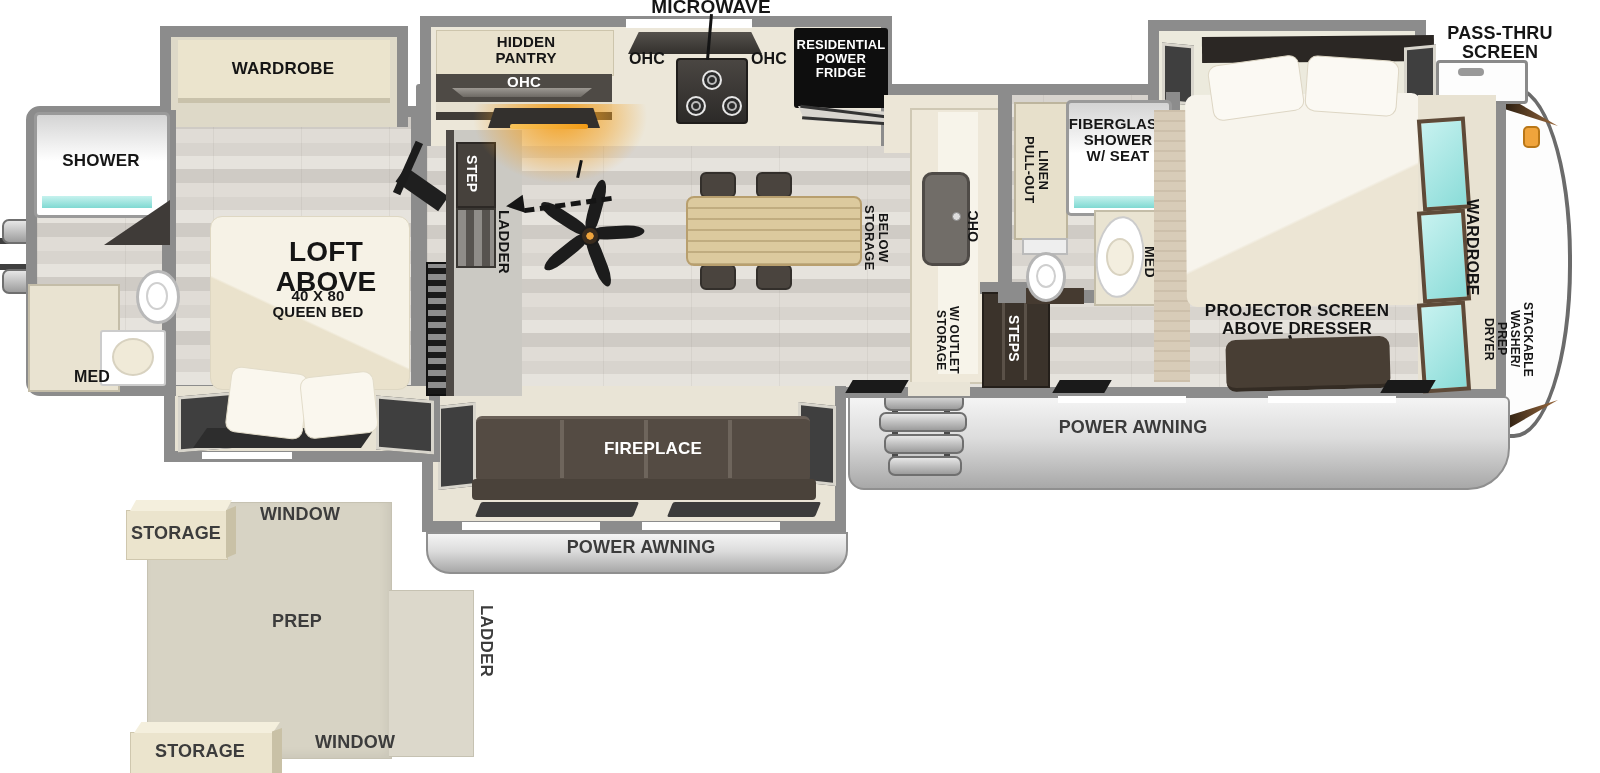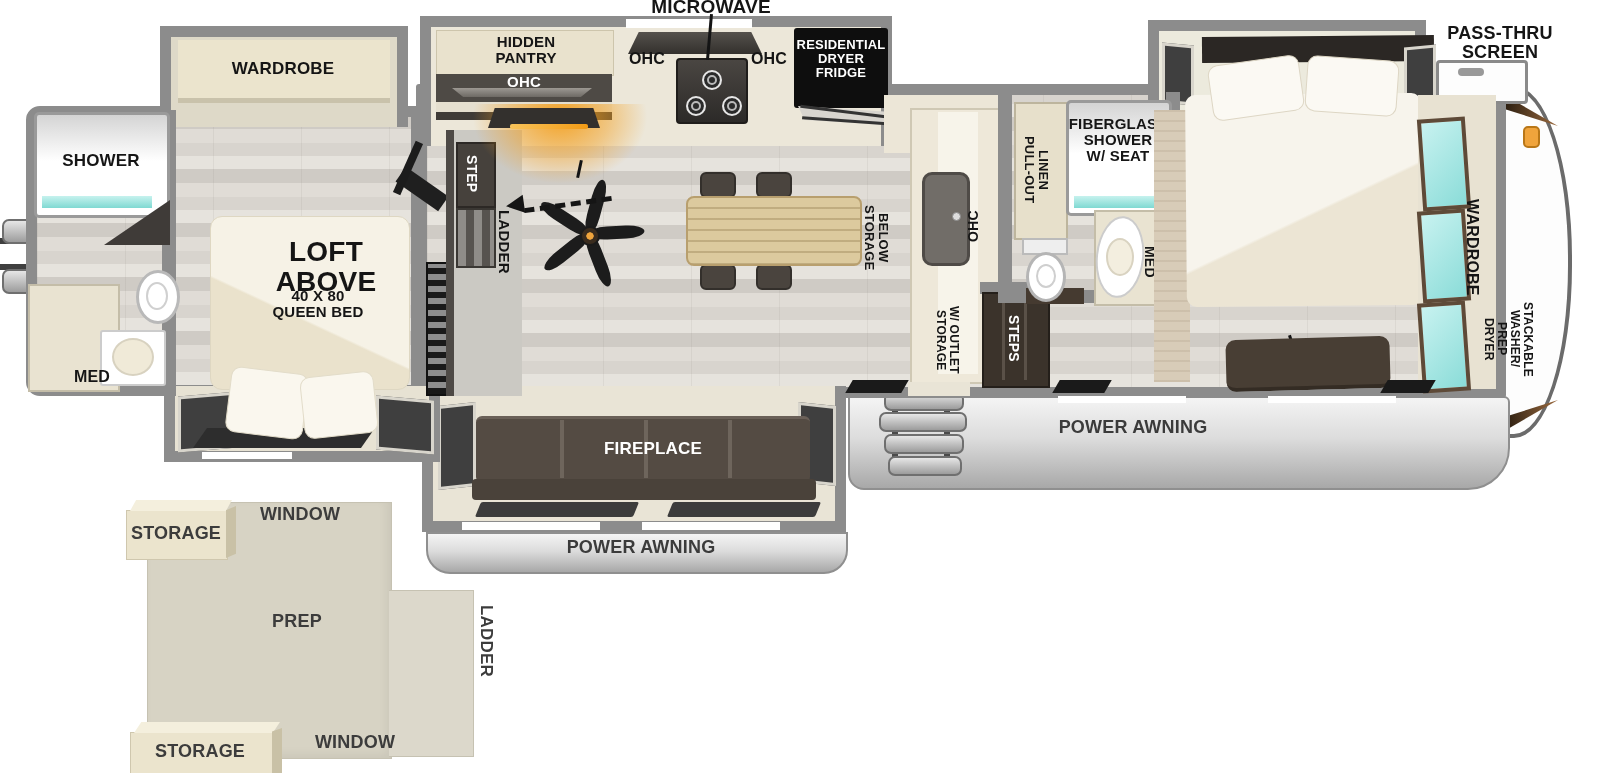--- a/index.html
+++ b/index.html
@@ -84,21 +84,21 @@
   <div class="lbl" style="left:746px;top:50px;width:46px;font-size:16px;">OHC</div>
 
   <div class="abs" style="left:676px;top:58px;width:68px;height:62px;background:linear-gradient(180deg,#4a4642,#2c2a28);
               border:2px solid #1f1d1b;border-radius:4px;"></div>
   <div class="burner" style="left:702px;top:70px;"></div>
   <div class="burner" style="left:686px;top:96px;"></div>
   <div class="burner" style="left:722px;top:96px;"></div>
 
   <div class="abs" style="left:794px;top:28px;width:94px;height:80px;background:#0e0e0e;border-radius:3px;"></div>
   <div class="lbl white" style="left:794px;top:38px;width:94px;font-size:13px;">RESIDENTIAL
-DRYER
+POWER
 FRIDGE</div>
   <div class="abs" style="left:798px;top:106px;width:110px;height:20px;background:#d8d5cf;
               clip-path:polygon(0 0,100% 35%,100% 100%,6% 70%);"></div>
   <div class="abs" style="left:800px;top:111px;width:102px;height:3px;background:#333;transform:rotate(7deg);"></div>
   <div class="abs" style="left:802px;top:120px;width:106px;height:3px;background:#333;transform:rotate(4deg);"></div>
 
   <div class="lbl" style="left:646px;top:-3px;width:130px;font-size:19px;">MICROWAVE</div>
   <div class="abs" style="left:708px;top:14px;width:3px;height:46px;background:#141414;transform:rotate(5deg);"></div>
 
   <div class="abs" style="left:1148px;top:20px;width:256px;height:108px;background:#eceadd;
@@ -242,20 +242,22 @@
   <div class="abs" style="left:1106px;top:238px;width:24px;height:34px;background:#f3eedf;border:2px solid #d9d3c1;border-radius:50%;"></div>
   <div class="lbl vlr" style="left:1142px;top:232px;height:60px;font-size:14px;">MED</div>
 
   <div class="abs" style="left:1154px;top:110px;width:36px;height:272px;background:#d8ccb8;
               background-image:repeating-linear-gradient(0deg,rgba(140,120,95,.15) 0 2px,transparent 2px 10px);"></div>
   <div class="abs" style="left:1186px;top:94px;width:236px;height:212px;border-radius:10px;transform:rotate(-.5deg);
               background:linear-gradient(155deg,#f7f4ec 55%,#ece5d4 56%);"></div>
   <div class="abs" style="left:1210px;top:60px;width:90px;height:54px;background:#fbf9f3;border:1px solid #ddd6c4;border-radius:10px;transform:rotate(-8deg);"></div>
   <div class="abs" style="left:1306px;top:58px;width:90px;height:54px;background:#fbf9f3;border:1px solid #ddd6c4;border-radius:10px;transform:rotate(4deg);"></div>
 
+  <div class="lbl" style="left:1188px;top:302px;width:218px;font-size:17px;">PROJECTOR SCREEN
+ABOVE DRESSER</div>
   <div class="abs" style="left:1296px;top:334px;width:3px;height:52px;background:#141414;transform:rotate(-18deg);"></div>
   <div class="abs" style="left:1226px;top:338px;width:164px;height:48px;background:#483e34;border-bottom:4px solid #342c24;
               border-radius:10px;transform:rotate(-1.5deg);"></div>
 
   <div class="abs" style="left:1418px;top:95px;width:78px;height:294px;background:#e8e2d2;"></div>
   <div class="abs" style="left:1420px;top:118px;width:40px;height:84px;border:4px solid #5e4a38;transform:rotate(-4deg);
               background:linear-gradient(135deg,#c8f2f0,#8adcd8);"></div>
   <div class="abs" style="left:1420px;top:210px;width:40px;height:84px;border:4px solid #5e4a38;transform:rotate(-4deg);
               background:linear-gradient(135deg,#c8f2f0,#8adcd8);"></div>
   <div class="abs" style="left:1420px;top:302px;width:40px;height:82px;border:4px solid #5e4a38;transform:rotate(-4deg);

